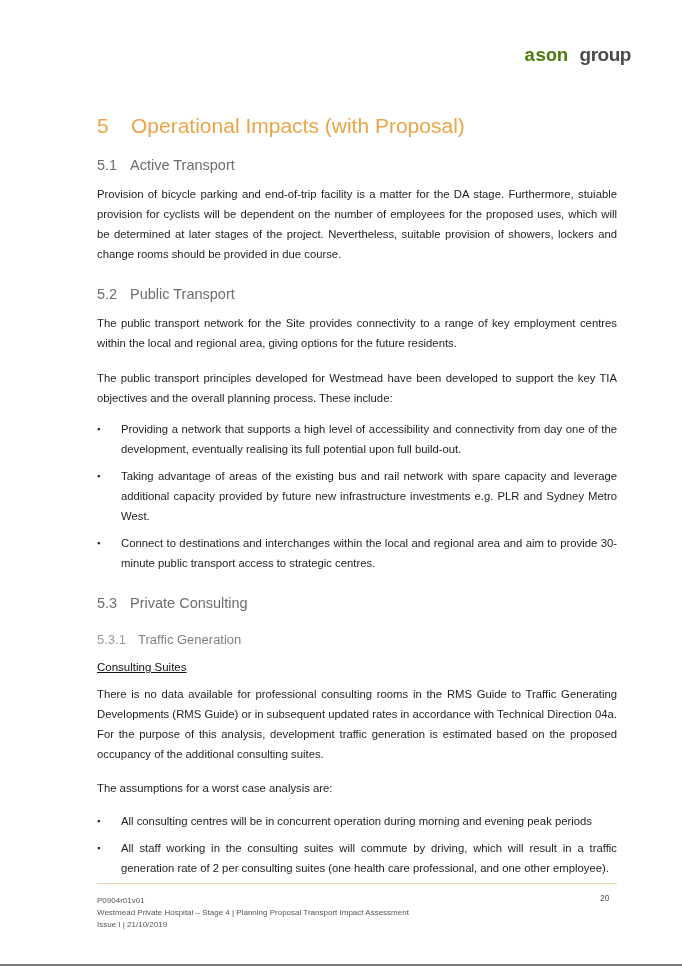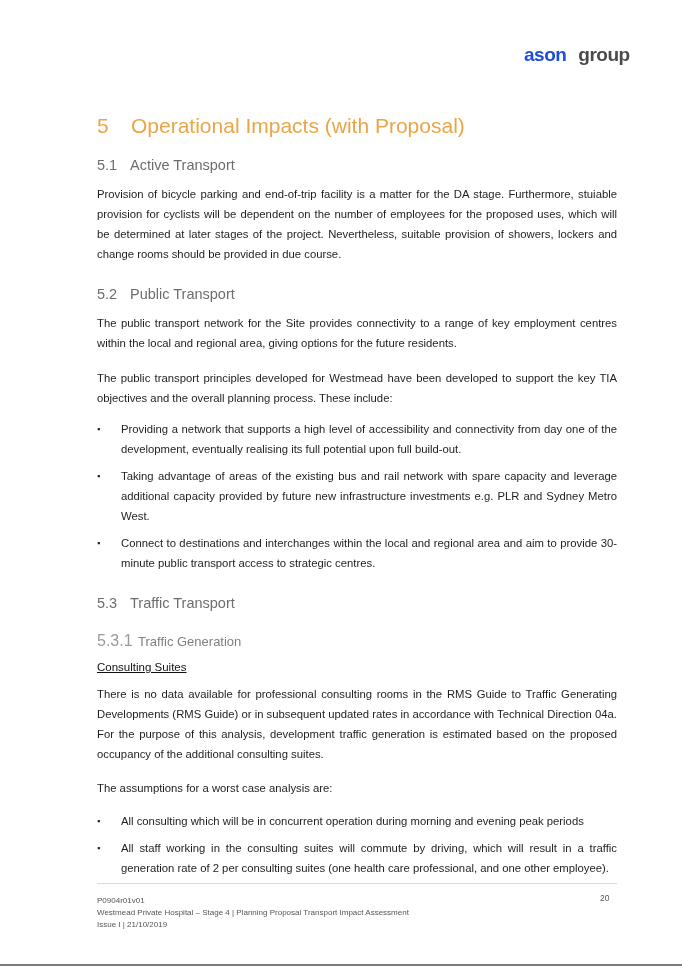--- a/index.html
+++ b/index.html
@@ -2,28 +2,28 @@
 <html><head>
   <meta charset="utf-8">
   <style>
     html, body { margin: 0; padding: 0; }
     body {
       width: 682px; height: 966px; background: #ffffff; position: relative; overflow: hidden;
       font-family: "Liberation Sans", sans-serif; color: #1a1a1a;
     }
     .page-bottom-border { position: absolute; left: 0; right: 0; bottom: 0; height: 2px; background: #7a7a7a; }
     .logo { position: absolute; top: 44px; left: 524px; font-size: 19px; font-weight: bold; letter-spacing: -0.5px; }
-    .logo .a { color: #1d4ed8; }
+    .logo .a { color: #4d7c0f; font-family: Liberation Mono, monospace; }
     .logo .b { color: #4a4a4a; padding-left: 12px; }
     .h1 { position: absolute; left: 97px; top: 114px; font-size: 21px; color: #eca546; white-space: nowrap; }
     .h1 .num { display: inline-block; width: 34px; }
     .h2 { position: absolute; left: 97px; font-size: 14.5px; color: #6d6d6d; white-space: nowrap; }
     .h2 .num { display: inline-block; width: 33px; }
     .h3 { position: absolute; left: 97px; font-size: 13px; color: #808080; white-space: nowrap; }
-    .h3 .num { display: inline-block; width: 41px; font-size: 16px; color: #9a9a9a; }
+    .h3 .num { display: inline-block; width: 41px; font-size: 13px; color: #9a9a9a; }
     .p { position: absolute; left: 97px; width: 520px; font-size: 11.3px; line-height: 20px; text-align: justify; color: #1e1e1e; }
     .bullet { position: absolute; left: 97px; width: 520px; font-size: 11.3px; line-height: 20px; color: #1e1e1e; }
     .bullet .mark { position: absolute; left: 0; top: 0; width: 10px; font-size: 9px; }
     .bullet .txt { display: block; margin-left: 24px; text-align: justify; }
     .subhead { position: absolute; left: 97px; top: 661px; font-size: 11.5px; font-weight: normal; text-decoration: underline; color: #111; }
     .footer-rule { position: absolute; left: 97px; width: 520px; top: 883px; height: 1px; background: #f1d9a6; }
     .footer { position: absolute; left: 97px; font-size: 8px; line-height: 12.5px; color: #555; }
     .page-num { position: absolute; left: 600px; top: 893px; font-size: 8.5px; color: #555; }
   </style>
 </head>
@@ -55,33 +55,33 @@
 <div class="bullet" style="top:466px">
   <span class="mark">▪</span>
   <span class="txt">Taking advantage of areas of the existing bus and rail network with spare capacity and leverage additional capacity provided by future new infrastructure investments e.g. PLR and Sydney Metro West.</span>
 </div>
 <div class="bullet" style="top:533px">
   <span class="mark">▪</span>
   <span class="txt">Connect to destinations and interchanges within the local and regional area and aim to provide 30-minute public transport access to strategic centres.</span>
 </div>
 
 <div class="h2" style="top:595px">
-  <span class="num">5.3</span><span>Traffic Transport</span>
+  <span class="num">5.3</span><span>Private Consulting</span>
 </div>
 <div class="h3" style="top:632px">
   <span class="num">5.3.1</span><span>Traffic Generation</span>
 </div>
 <div class="subhead">Consulting Suites</div>
 
 <div class="p" style="top:684px">There is no data available for professional consulting rooms in the RMS Guide to Traffic Generating Developments (RMS Guide) or in subsequent updated rates in accordance with Technical Direction 04a. For the purpose of this analysis, development traffic generation is estimated based on the proposed occupancy of the additional consulting suites.</div>
 <div class="p" style="top:778px">The assumptions for a worst case analysis are:</div>
 
 <div class="bullet" style="top:811px">
   <span class="mark">▪</span>
-  <span class="txt">All consulting which will be in concurrent operation during morning and evening peak periods</span>
+  <span class="txt">All consulting centres will be in concurrent operation during morning and evening peak periods</span>
 </div>
 <div class="bullet" style="top:838px">
   <span class="mark">▪</span>
   <span class="txt">All staff working in the consulting suites will commute by driving, which will result in a traffic generation rate of 2 per consulting suites (one health care professional, and one other employee).</span>
 </div>
 
 <div class="footer-rule"></div>
 <div class="footer" style="top:895px">P0904r01v01</div>
 <div class="footer" style="top:907px">Westmead Private Hospital – Stage 4  |  Planning Proposal Transport Impact Assessment</div>
 <div class="footer" style="top:919px">Issue I  |  21/10/2019</div>

